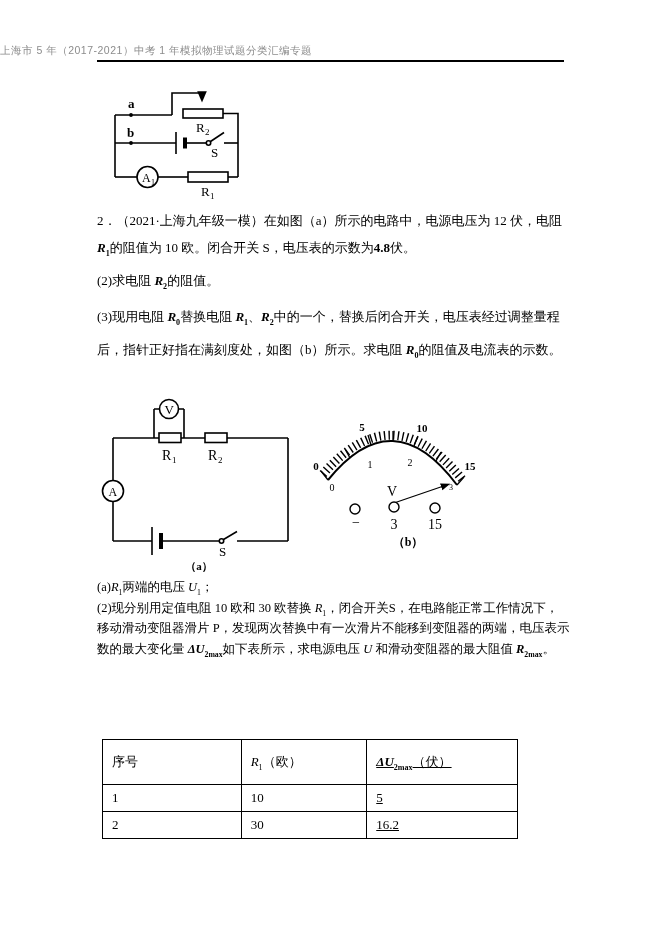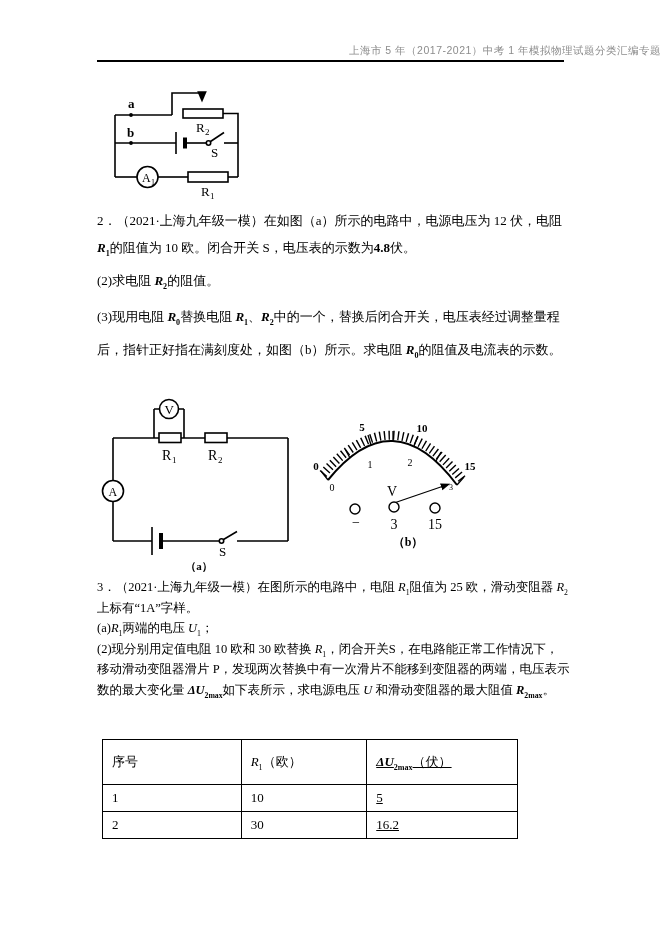--- a/index.html
+++ b/index.html
@@ -6,21 +6,21 @@
   html,body { background:#ffffff; }
   body {
     width:661px; height:935px; position:relative;
     font-family:"Liberation Serif","DejaVu Serif",serif;
     color:#000;
   }
   .page { position:absolute; inset:0; background:#fff; overflow:hidden; }
 
   .doc-header {
     position:absolute; top:44px; left:0; width:100%;
-    text-align:right; font-size:10.5px; letter-spacing:.5px;
+    text-align:left; font-size:10.5px; letter-spacing:.5px;
     color:#8c8c8c;
     font-family:"Liberation Sans","DejaVu Sans",sans-serif;
   }
   .header-rule {
     position:absolute; top:60px; left:97px; width:467px; height:2px;
     background:#000;
   }
 
   .fig { position:absolute; }
   .fig svg { display:block; }
@@ -164,21 +164,20 @@
       <circle cx="84" cy="99" r="5" fill="#fff" stroke="#000" stroke-width="1.4"></circle>
       <circle cx="125" cy="100" r="5" fill="#fff" stroke="#000" stroke-width="1.4"></circle>
       <text class="term-lbl" x="46" y="119">−</text>
       <text class="term-lbl" x="84" y="121">3</text>
       <text class="term-lbl" x="125" y="121">15</text>
       <text class="fig-cap" x="98" y="138" style="font-size:12px">（b）</text>
     </svg>
   </div>
 
   <div class="qblock" id="q3">
-    <p><span>3．（2021·上海九年级一模）在图所示的电路中，电阻 </span><span style="font-style: italic;">R</span><sub>1</sub><span>阻值为 25 欧，滑动变阻器 </span><span style="font-style: italic;">R</span><sub>2</sub><span>上标有“1A”字样。</span></p>
     <p><span>(a)</span><span style="font-style: italic;">R</span><sub>1</sub><span>两端的电压 </span><span style="font-style: italic;">U</span><sub>1</sub><span>；</span></p>
     <p><span>(2)现分别用定值电阻 10 欧和 30 欧替换 </span><span style="font-style: italic;">R</span><sub>1</sub><span>，闭合开关S，在电路能正常工作情况下，移动滑动变阻器滑片 P，发现两次替换中有一次滑片不能移到变阻器的两端，电压表示数的最大变化量 </span><span style="font-weight: bold; font-style: italic;">ΔU</span><sub style="font-weight: bold;">2max</sub><span>如下表所示，求电源电压 </span><span style="font-style: italic;">U</span><span> 和滑动变阻器的最大阻值 </span><span style="font-weight: bold; font-style: italic;">R</span><sub style="font-weight: bold;">2max</sub><span>。</span></p>
   </div>
 
   <table class="data">
     <tbody>
       <tr class="hdr">
         <td class="c1"><span>序号</span></td>
         <td class="c2"><span style="font-style: italic;">R</span><sub>1</sub><span>（欧）</span></td>
         <td class="c3"><span style="font-weight: bold; font-style: italic;">ΔU</span><sub style="font-weight: bold;">2max</sub><span>（伏）</span></td>

